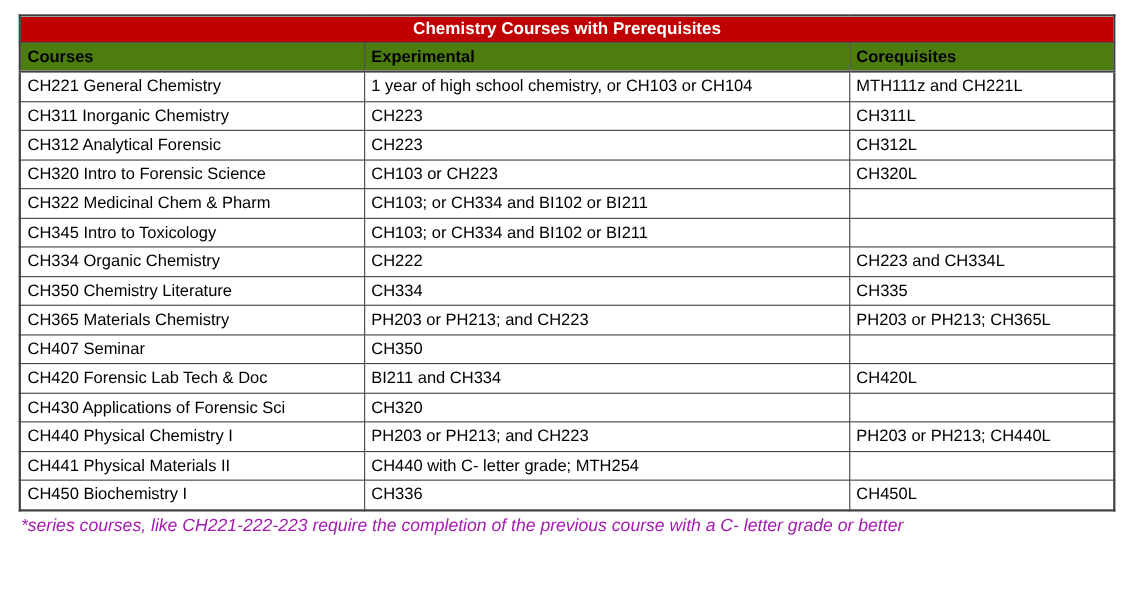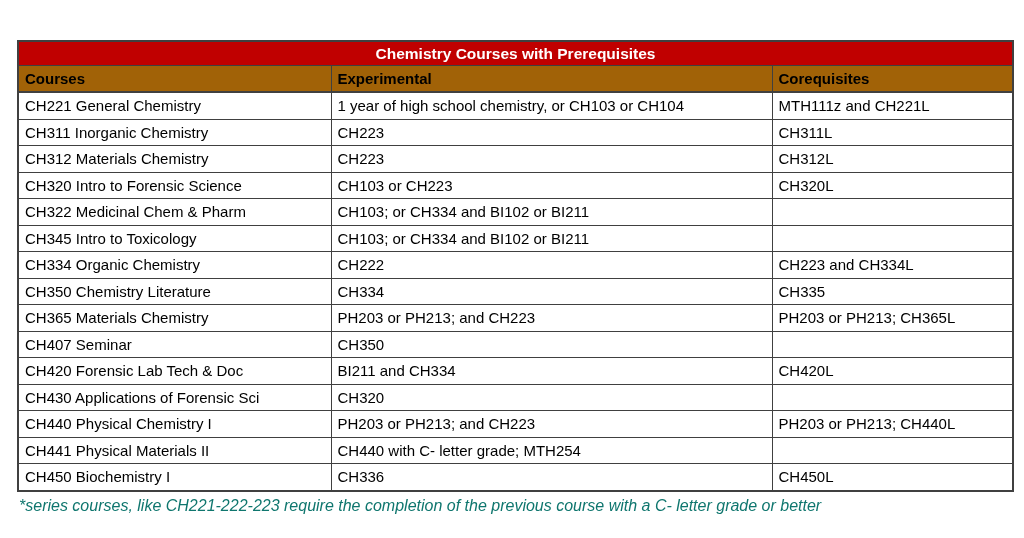--- a/index.html
+++ b/index.html
@@ -8,21 +8,20 @@
     background: #ffffff;
     width: 1024px;
     height: 538px;
     font-family: "Liberation Sans", sans-serif;
   }
   .page {
     position: absolute;
     left: 17px;
     top: 13px;
     width: 995px;
-    margin-top: 27px;
   }
   table.course-table {
     border-collapse: collapse;
     table-layout: fixed;
     width: 995px;
     border: 2px solid var(--border-color, #404040);
   }
   col.col-courses { width: 313px; }
   col.col-prereq  { width: 441px; }
   col.col-coreq   { width: 241px; }
@@ -42,32 +41,32 @@
     color: var(--title-text, #ffffff);
     text-align: center;
     font-weight: bold;
     font-size: 15.5px;
     height: 23px;
     border-bottom: 1px solid var(--border-color, #404040);
   }
   tr.header-row th {
     font-weight: bold;
     height: 25px;
-    background: #a16207;
+    background: #4d7c0f;
     border-bottom: 2px solid var(--border-color, #404040);
   }
   tbody td {
     height: 25.5px;
     font-weight: normal;
   }
   .footnote {
     margin-top: 5px;
     font-style: italic;
     font-size: 16px;
-    color: #0f766e;
+    color: #a21caf;
     padding-left: 2px;
     white-space: nowrap;
   }
 </style>
 </head>
 <body>
 
 <div class="page">
   <table class="course-table">
     <colgroup>
@@ -90,21 +89,21 @@
           <td>CH221 General Chemistry</td>
           <td>1 year of high school chemistry, or CH103 or CH104</td>
           <td>MTH111z and CH221L</td>
         </tr>
         <tr>
           <td>CH311 Inorganic Chemistry</td>
           <td>CH223</td>
           <td>CH311L</td>
         </tr>
         <tr>
-          <td>CH312 Materials Chemistry</td>
+          <td>CH312 Analytical Forensic</td>
           <td>CH223</td>
           <td>CH312L</td>
         </tr>
         <tr>
           <td>CH320 Intro to Forensic Science</td>
           <td>CH103 or CH223</td>
           <td>CH320L</td>
         </tr>
         <tr>
           <td>CH322 Medicinal Chem &amp; Pharm</td>

